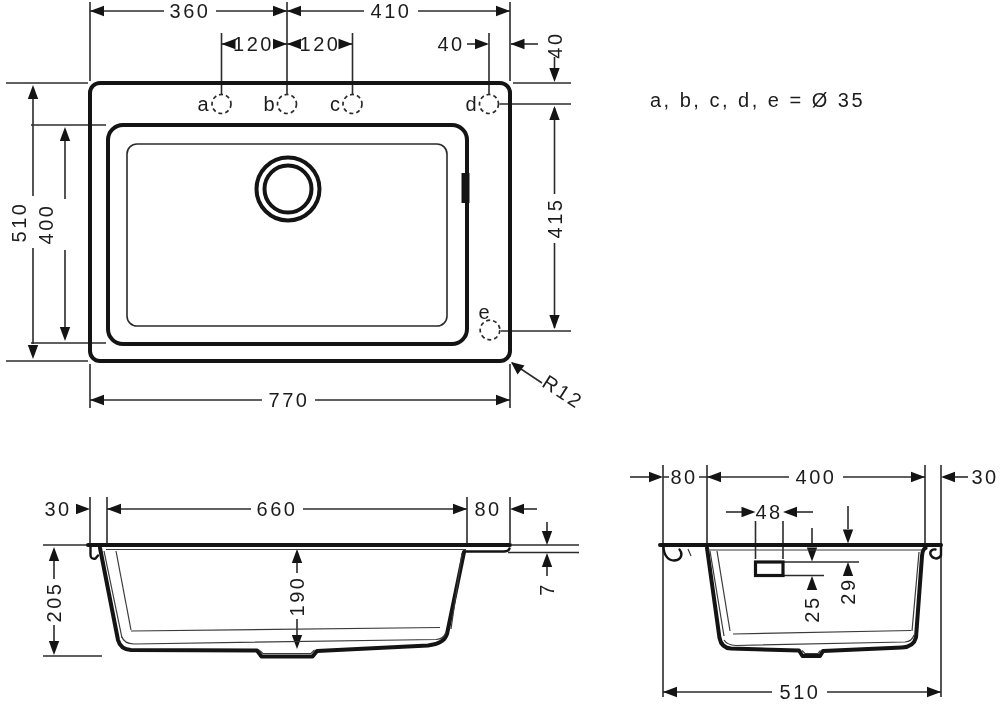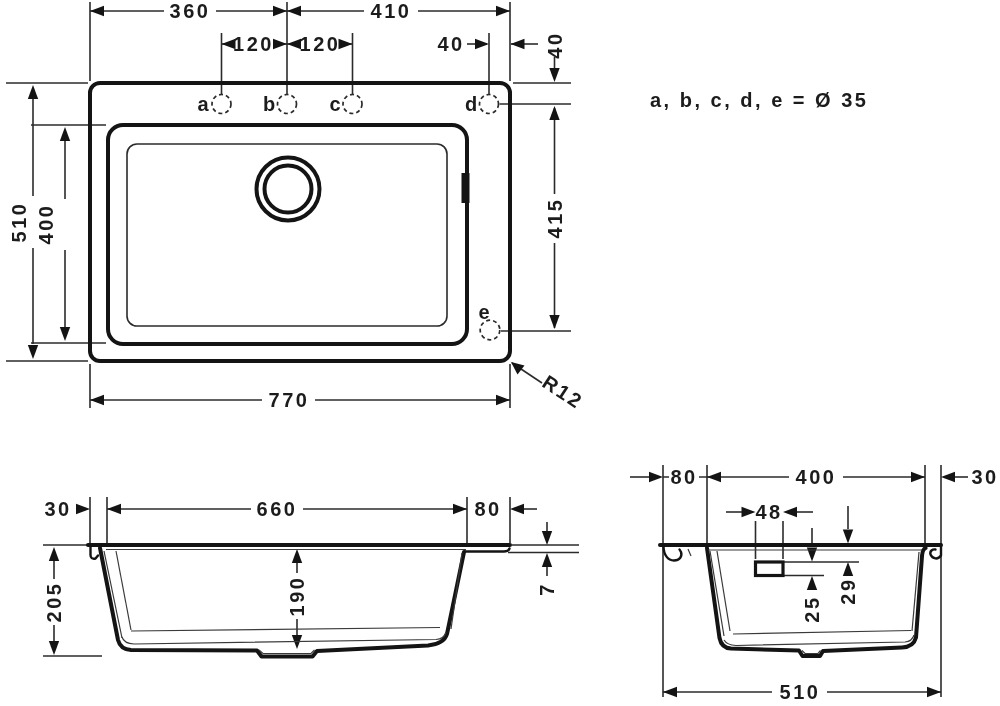--- a/index.html
+++ b/index.html
@@ -1,16 +1,16 @@
 <!DOCTYPE html>
 <html><head>
 <meta charset="utf-8">
 <style>
   html,body{margin:0;padding:0;background:#ffffff;}
-  .stage{width:1000px;height:706px;position:relative;background:#fff;overflow:hidden;font-weight:bold;}
+  .stage{width:1000px;height:706px;position:relative;background:#fff;overflow:hidden;}
   svg{display:block;}
   .thick{stroke:#141414;stroke-width:4;fill:none;stroke-linecap:round;stroke-linejoin:round;}
   .med{stroke:#141414;stroke-width:2.4;fill:none;stroke-linecap:round;stroke-linejoin:round;}
   .thin{stroke:#2b2b2b;stroke-width:1.6;fill:none;stroke-linecap:butt;}
   .fine{stroke:#3a3a3a;stroke-width:1.2;fill:none;}
   .dash{stroke:#2b2b2b;stroke-width:1.7;fill:none;stroke-dasharray:4 3;}
   .arr{fill:#141414;stroke:none;}
   .mask{fill:#ffffff;stroke:none;}
   .blk{fill:#141414;stroke:none;}
   text{font-family:"Liberation Sans","DejaVu Sans",sans-serif;font-size:20px;fill:#1c1c1c;

